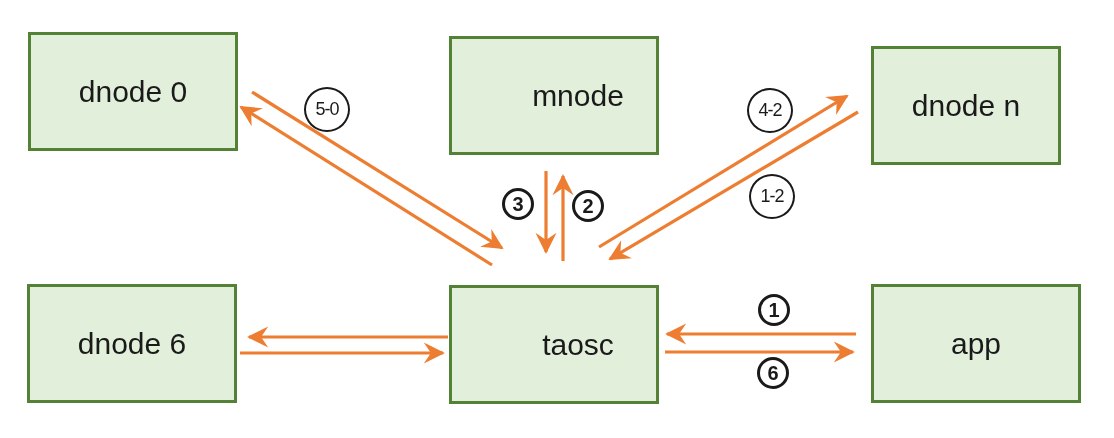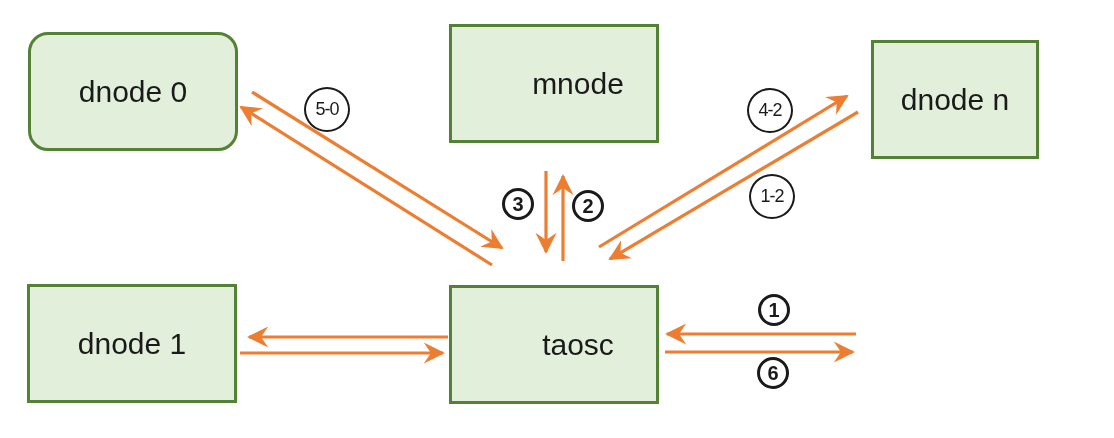--- a/index.html
+++ b/index.html
@@ -20,23 +20,23 @@
   }
   .node{
     position:absolute;
     width:210px;height:119px;
     background:var(--node-fill);
     border:3px solid var(--node-border);
     box-sizing:border-box;
     display:flex;align-items:center;justify-content:center;
     font-size:30px;color:var(--text);
   }
-  #node-dnode0{left:28px;top:32px;border-radius:20px;}
-  #node-mnode {left:449px;top:24px;padding-left:48px;}
-  #node-dnoden{left:871px;top:40px;width:168px;}
+  #node-dnode0{left:28px;top:32px;}
+  #node-mnode {left:449px;top:36px;padding-left:48px;}
+  #node-dnoden{left:871px;top:46px;width:190px;}
   #node-dnode1{left:27px;top:284px;}
   #node-taosc {left:449px;top:285px;padding-left:48px;}
   #node-app   {left:871px;top:284px;}
 
   svg.arrow-layer{position:absolute;left:0;top:0;width:1114px;height:438px;}
   svg.arrow-layer line{stroke:var(--arrow);stroke-width:3.2;}
 
   .lbl{
     position:absolute;
     background:#ffffff;
@@ -85,24 +85,27 @@
   <div class="node" id="node-dnode0">
     <span>dnode 0</span>
   </div>
   <div class="node" id="node-mnode">
     <span>mnode</span>
   </div>
   <div class="node" id="node-dnoden">
     <span>dnode n</span>
   </div>
   <div class="node" id="node-dnode1">
-    <span>dnode 1</span>
+    <span>dnode 6</span>
   </div>
   <div class="node" id="node-taosc">
     <span>taosc</span>
+  </div>
+  <div class="node" id="node-app">
+    <span>app</span>
   </div>
 
   <div class="lbl big" id="lbl-5-0">5-0</div>
   <div class="lbl small" id="lbl-3">3</div>
   <div class="lbl small" id="lbl-2">2</div>
   <div class="lbl big" id="lbl-4-2">4-2</div>
   <div class="lbl big" id="lbl-5-2">1-2</div>
   <div class="lbl small" id="lbl-1">1</div>
   <div class="lbl small" id="lbl-6">6</div>
 

